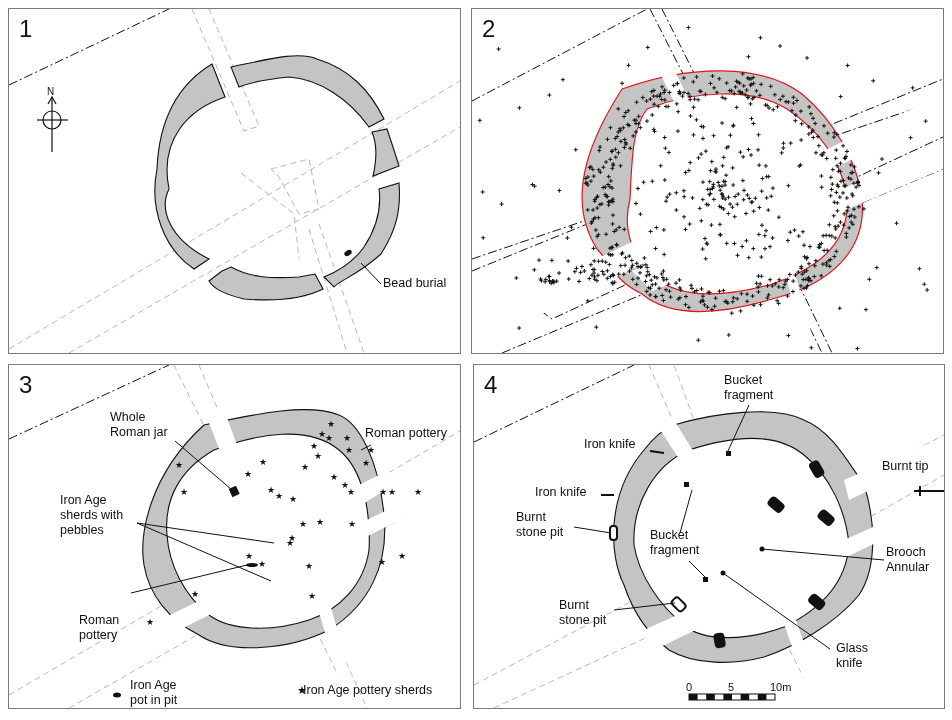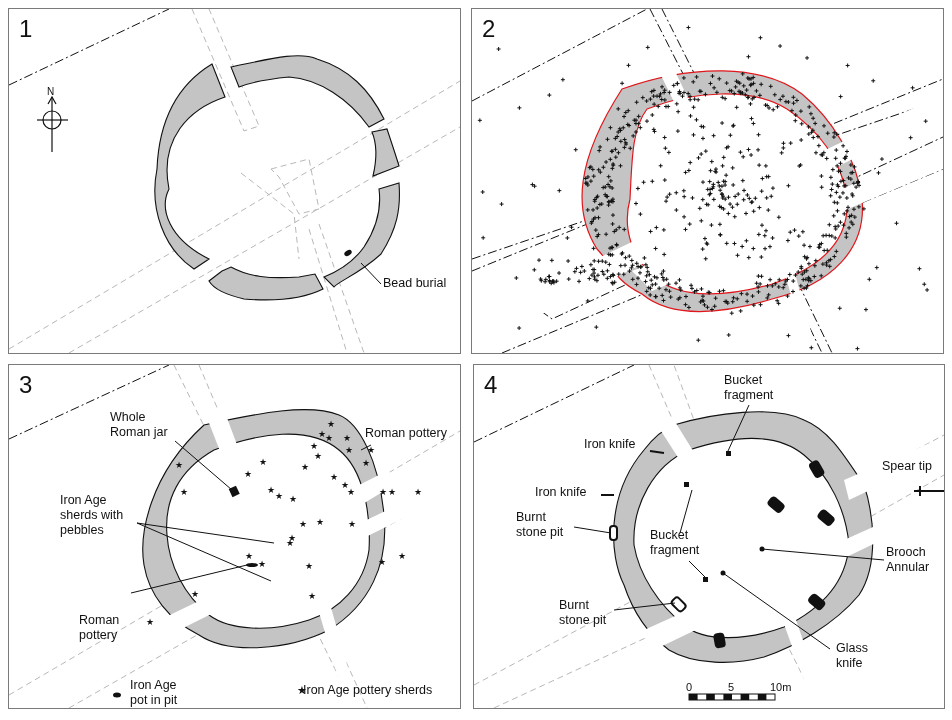--- a/index.html
+++ b/index.html
@@ -970,21 +970,21 @@
     <span>stone pit</span>
   </div>
   <div class="lbl" style="left:176px;top:163px;">
     <span>Bucket</span>
     <span>fragment</span>
   </div>
   <div class="lbl" style="left:85px;top:233px;">
     <span>Burnt</span>
     <span>stone pit</span>
   </div>
-  <div class="lbl" style="left:408px;top:94px;">Spear tip</div>
+  <div class="lbl" style="left:408px;top:94px;">Burnt tip</div>
   <div class="lbl" style="left:412px;top:180px;">
     <span>Brooch</span>
     <span>Annular</span>
   </div>
   <div class="lbl" style="left:362px;top:276px;">
     <span>Glass</span>
     <span>knife</span>
   </div>
 </div>
 

